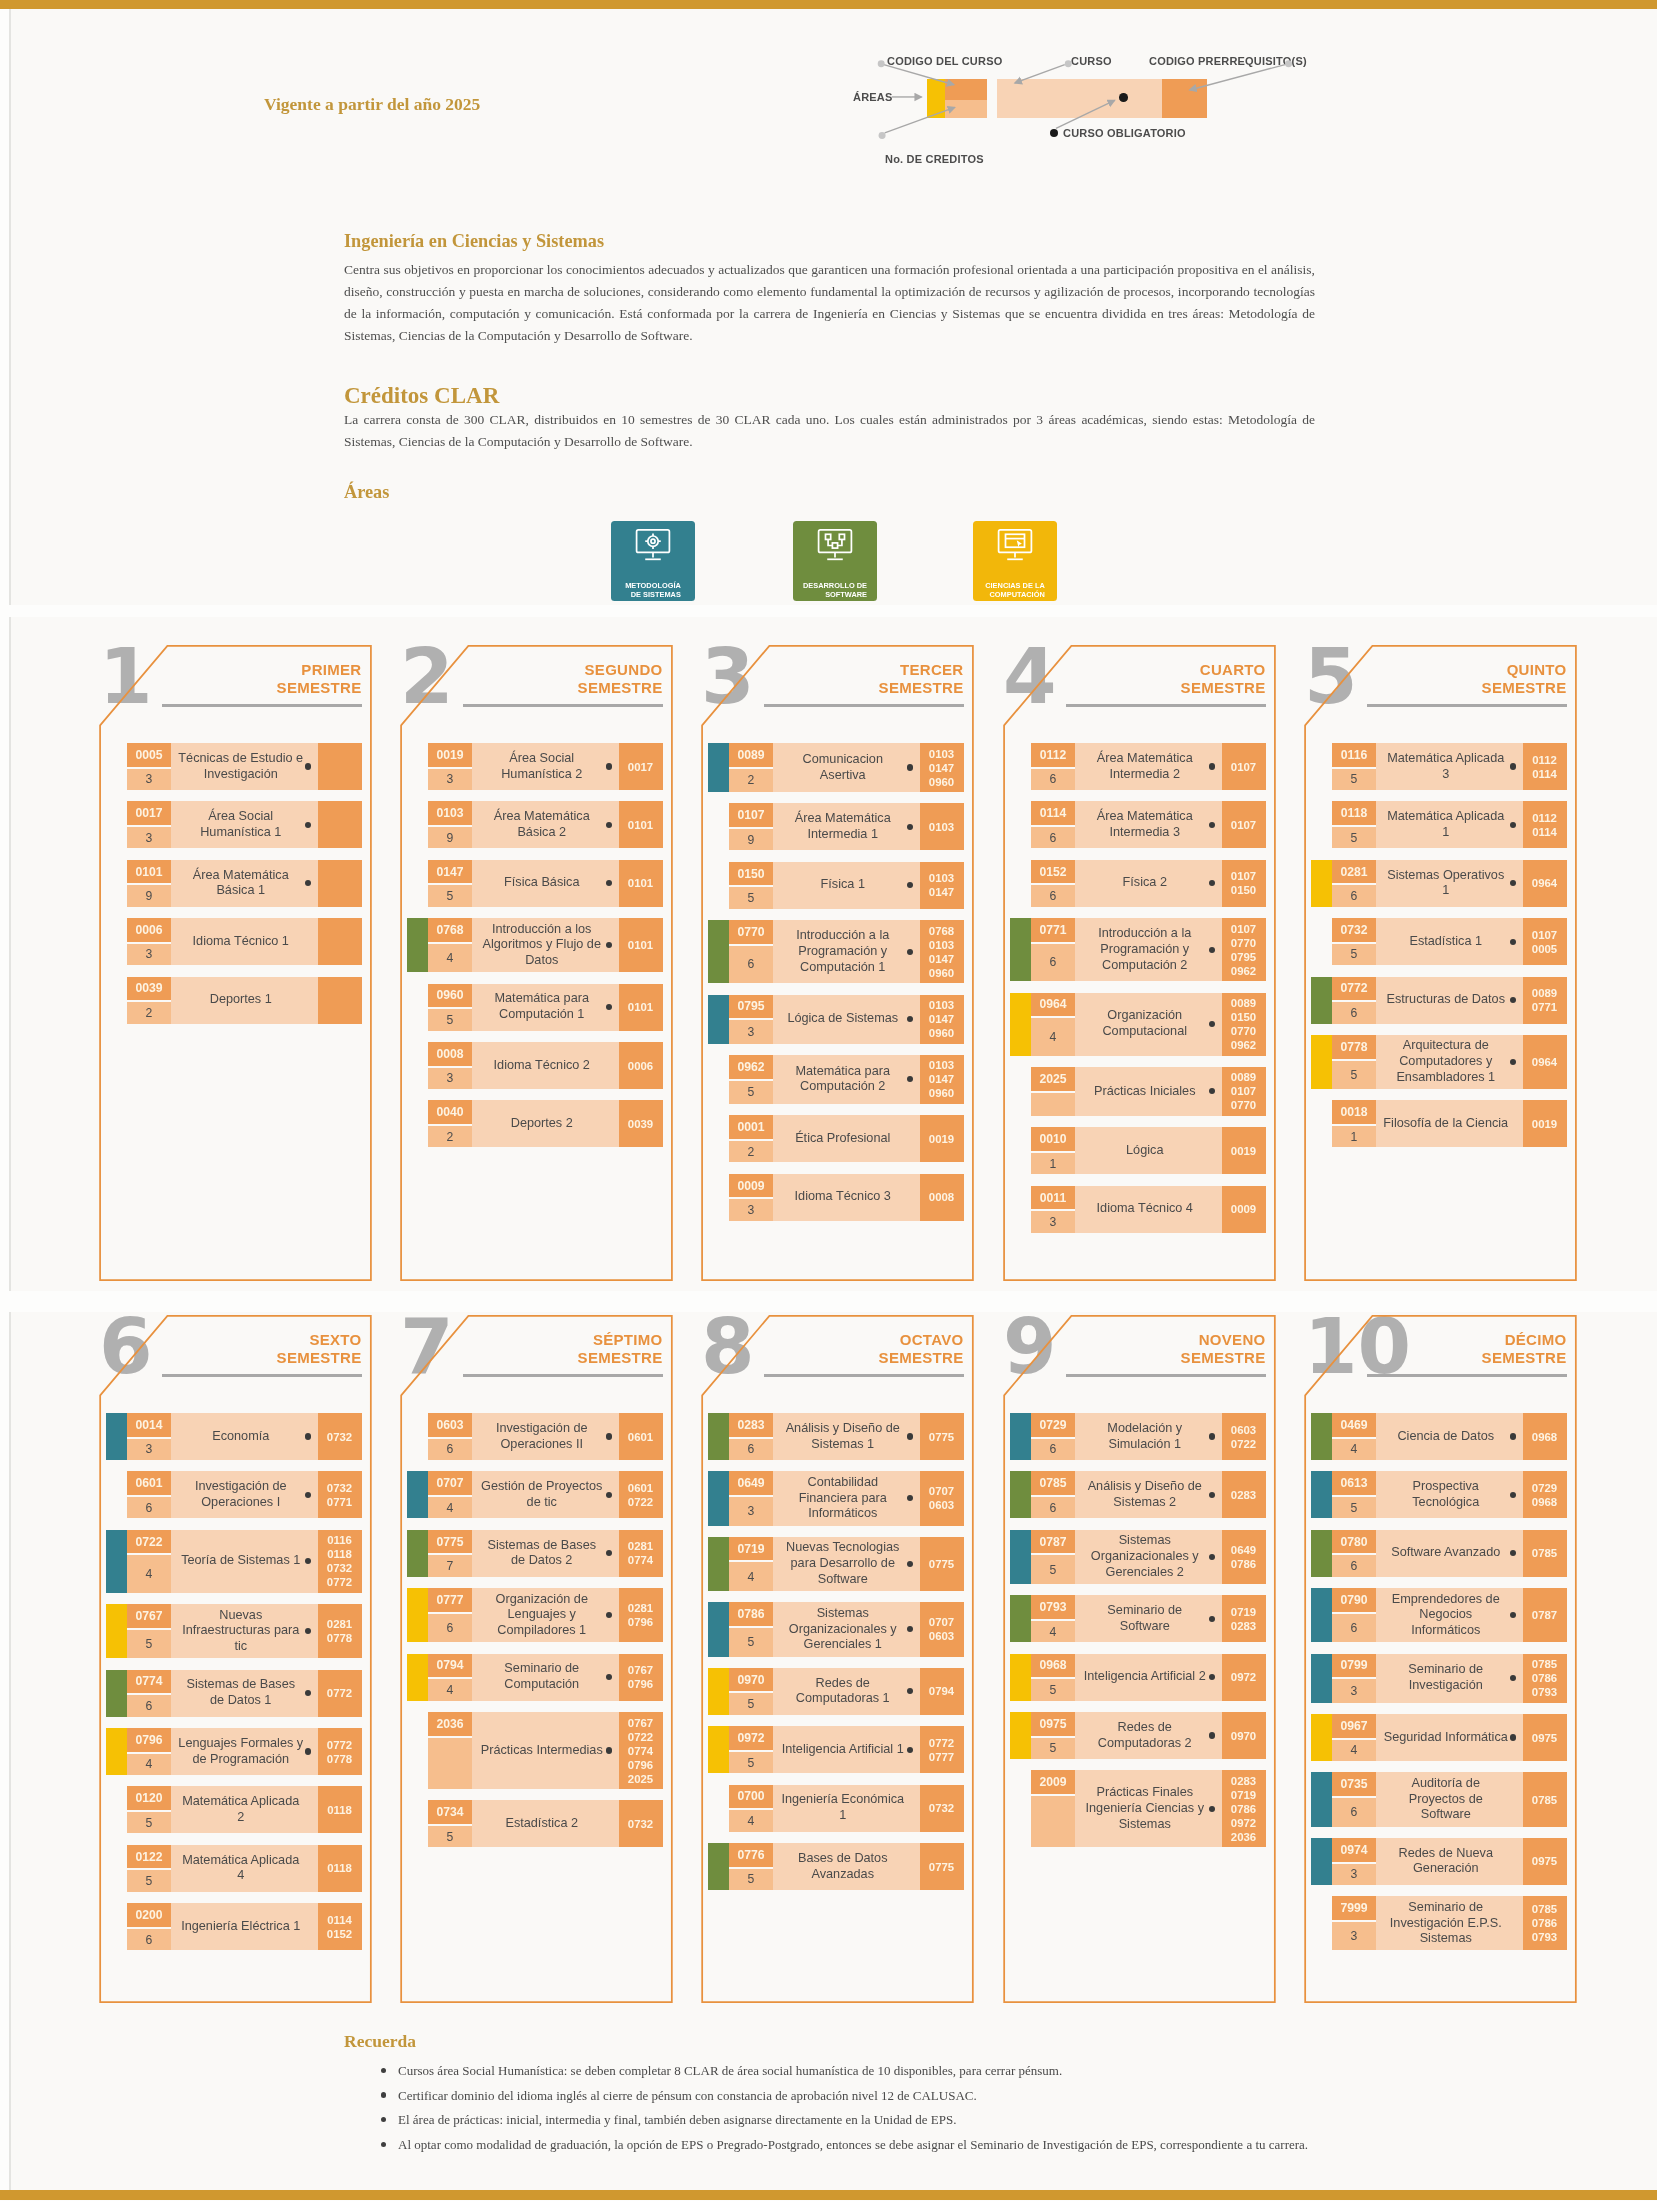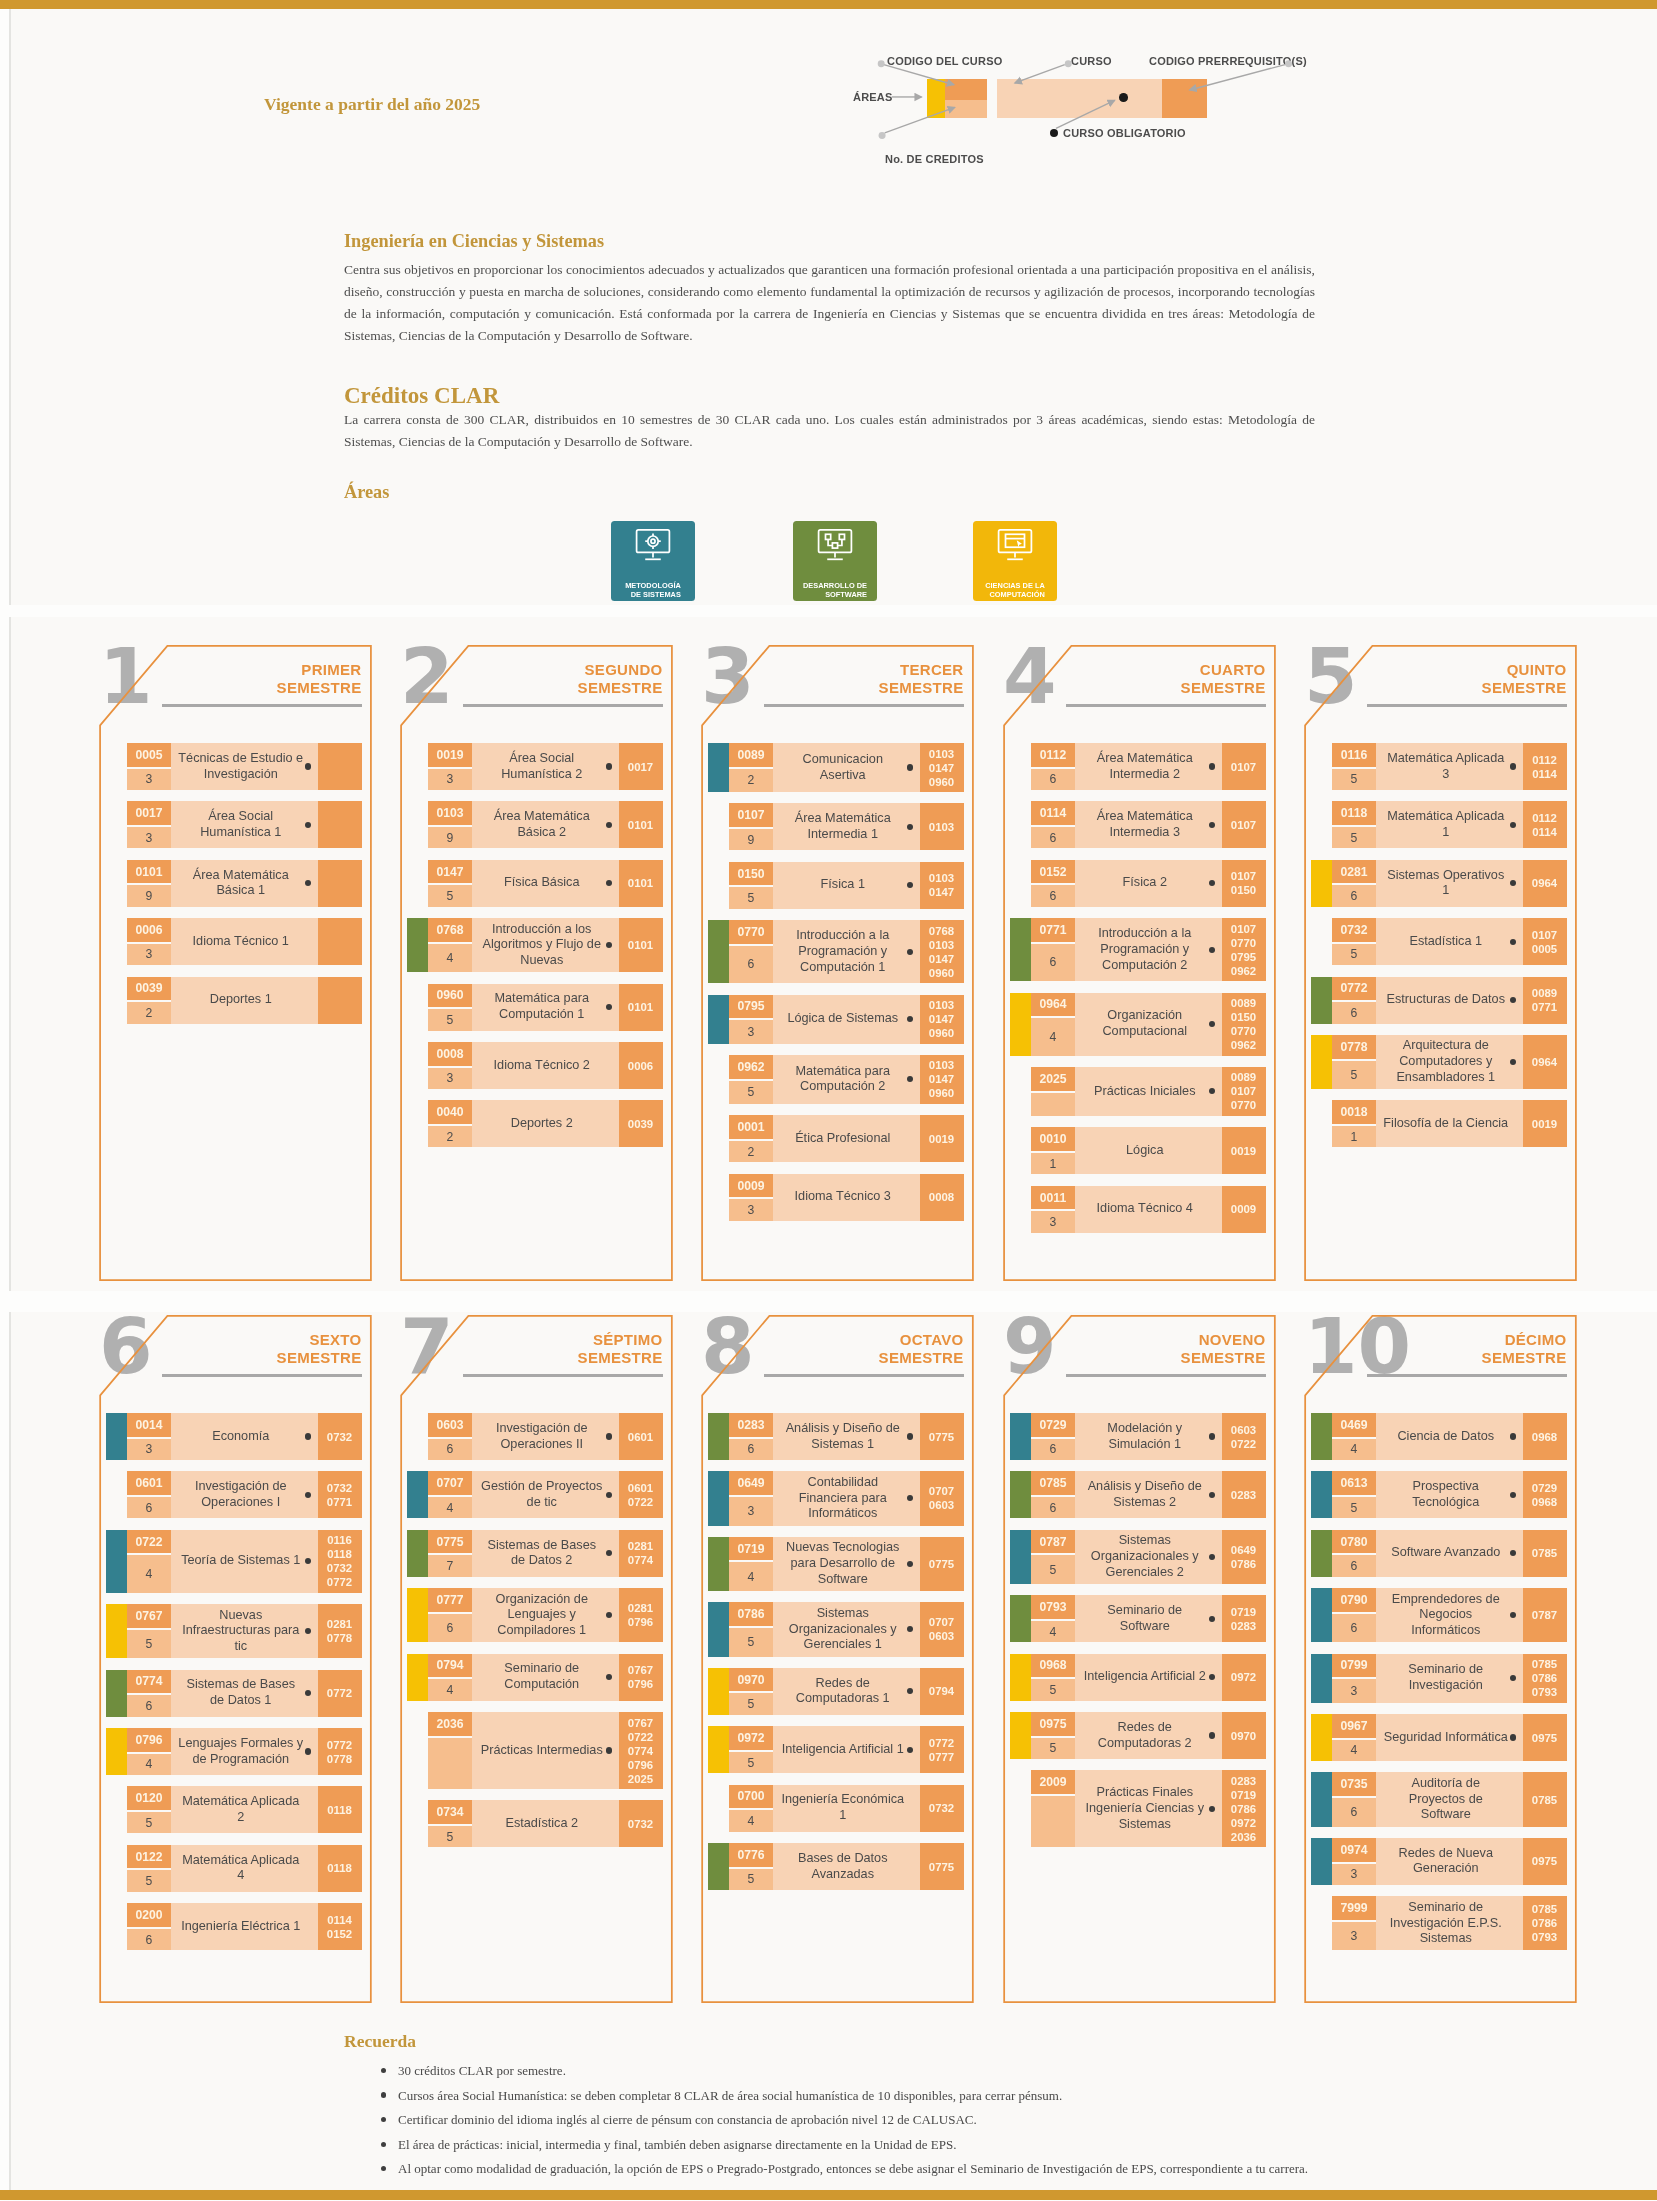--- a/index.html
+++ b/index.html
@@ -273,21 +273,21 @@
               <div>0101</div>
             </div>
           </div>
           <div class="course">
             <div class="area-strip" style="background:#6F8D3E;"></div>
             <div class="codeblock">
               <div class="ccode">0768</div>
               <div class="ccred">4</div>
             </div>
             <div class="cname">
-              <span>Introducción a los Algoritmos y Flujo de Nuevas</span>
+              <span>Introducción a los Algoritmos y Flujo de Datos</span>
               <span class="dot"></span>
             </div>
             <div class="prereq">
               <div>0101</div>
             </div>
           </div>
           <div class="course">
             <div class="area-strip" style="background:transparent;"></div>
             <div class="codeblock">
               <div class="ccode">0960</div>
@@ -1335,21 +1335,20 @@
               <div>0786</div>
               <div>0793</div>
             </div>
           </div>
         </div>
       </div>
     </div>
 
   <div class="gold-heading" style="left:344px;top:2031px;font-size:17.5px;">Recuerda</div>
   <ul id="reminders">
-      <li>30 créditos CLAR por semestre.</li>
       <li>Cursos área Social Humanística: se deben completar 8 CLAR de área social humanística de 10 disponibles, para cerrar pénsum.</li>
       <li>Certificar dominio del idioma inglés al cierre de pénsum con constancia de aprobación nivel 12 de CALUSAC.</li>
       <li>El área de prácticas: inicial, intermedia y final, también deben asignarse directamente en la Unidad de EPS.</li>
       <li>Al optar como modalidad de graduación, la opción de EPS o Pregrado-Postgrado, entonces se debe asignar el Seminario de Investigación de EPS, correspondiente a tu carrera.</li>
     </ul>
 
 </div>
 
 
 </body></html>

